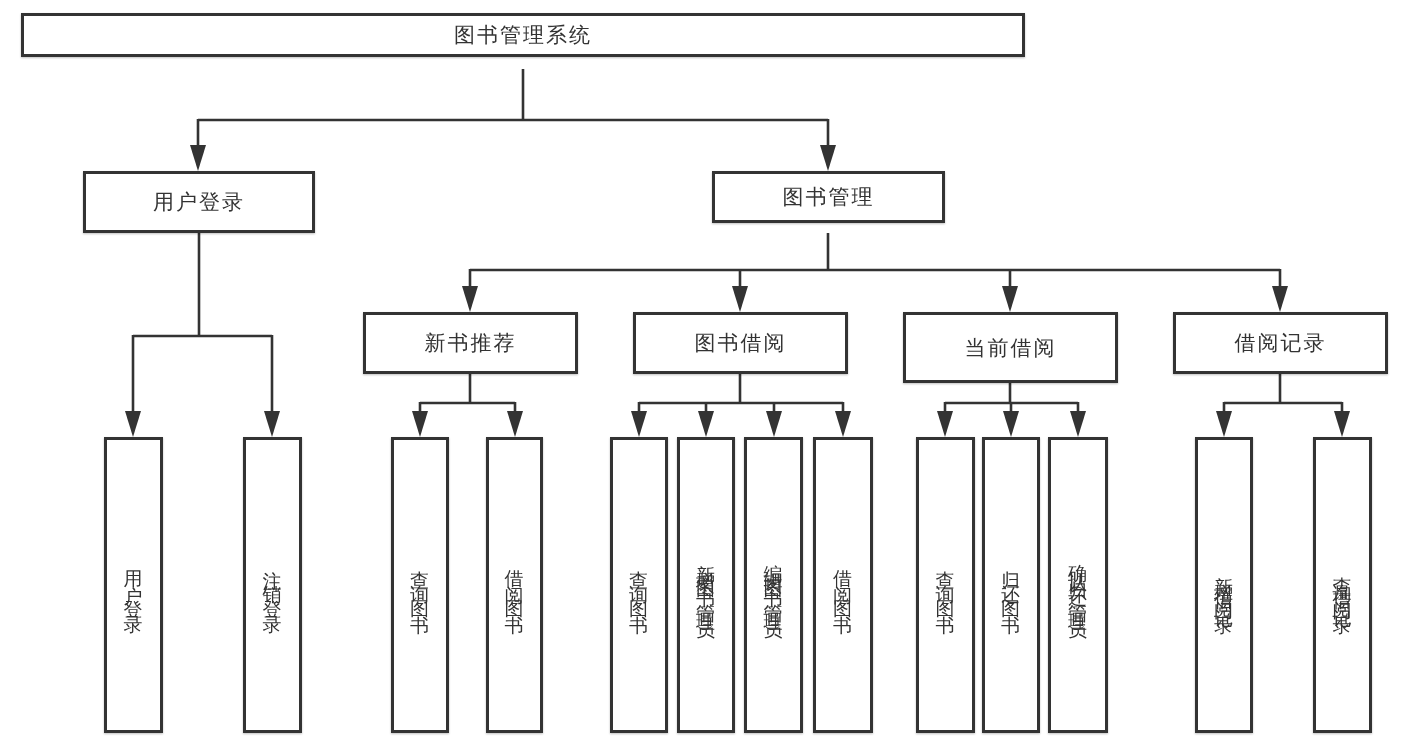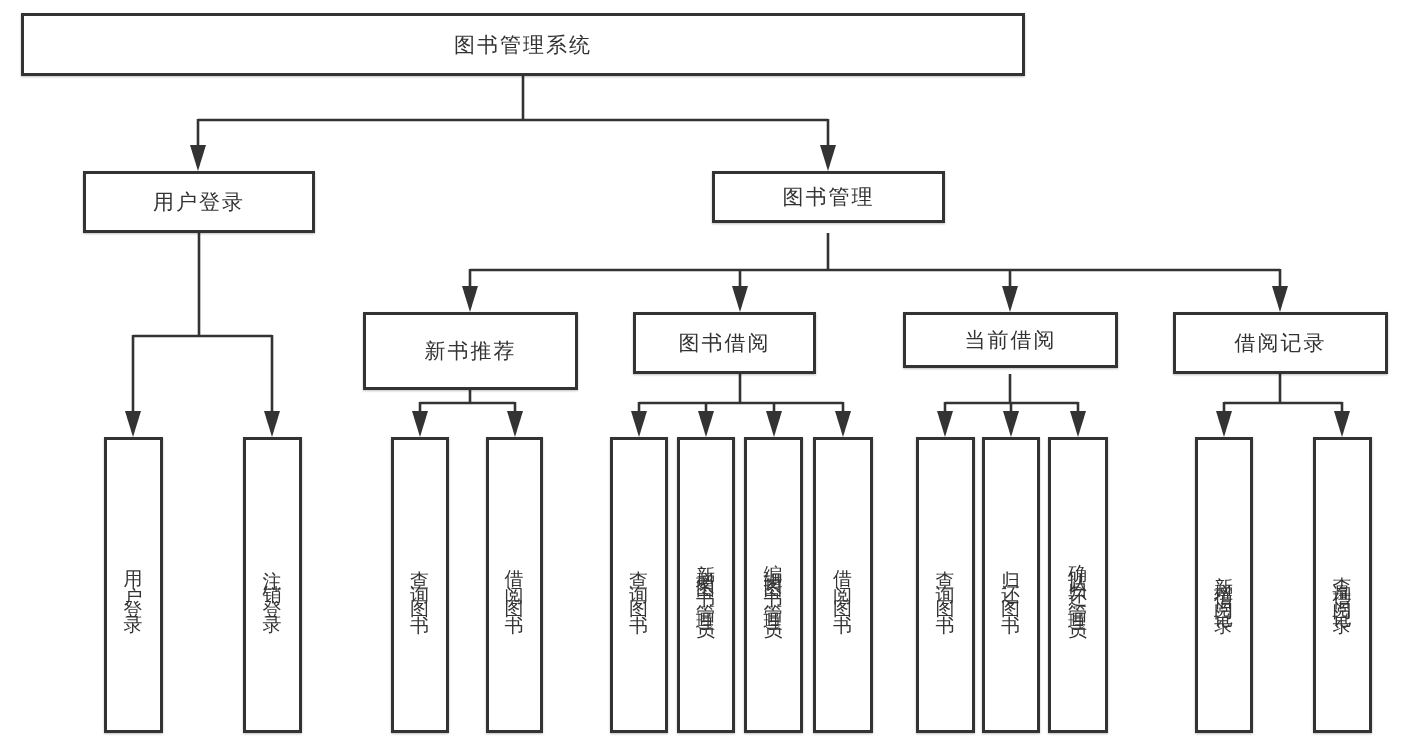--- a/index.html
+++ b/index.html
@@ -105,38 +105,38 @@
     <g>
       <line x1="1280" y1="374" x2="1280" y2="403"></line>
       <line x1="1224" y1="403" x2="1342" y2="403"></line>
       <line x1="1224" y1="402" x2="1224" y2="416"></line>
       <polygon points="1216,411 1232,411 1224,437"></polygon>
       <line x1="1342" y1="402" x2="1342" y2="416"></line>
       <polygon points="1334,411 1350,411 1342,437"></polygon>
     </g>
   </svg>
 
-  <div class="box h" style="left:21px;top:13px;width:1004px;height:63px">
+  <div class="box h" style="left:21px;top:13px;width:1004px;height:44px">
     <span>图书管理系统</span>
   </div>
 
   <div class="box h" style="left:83px;top:171px;width:232px;height:62px">
     <span>用户登录</span>
   </div>
   <div class="box h" style="left:712px;top:171px;width:233px;height:52px">
     <span>图书管理</span>
   </div>
 
-  <div class="box h" style="left:363px;top:312px;width:215px;height:78px">
+  <div class="box h" style="left:363px;top:312px;width:215px;height:62px">
     <span>新书推荐</span>
   </div>
-  <div class="box h" style="left:633px;top:312px;width:183px;height:62px">
+  <div class="box h" style="left:633px;top:312px;width:215px;height:62px">
     <span>图书借阅</span>
   </div>
-  <div class="box h" style="left:903px;top:312px;width:215px;height:56px">
+  <div class="box h" style="left:903px;top:312px;width:215px;height:71px">
     <span>当前借阅</span>
   </div>
   <div class="box h" style="left:1173px;top:312px;width:215px;height:62px">
     <span>借阅记录</span>
   </div>
 
   <div class="box v loose" style="left:104px;top:437px;width:59px;height:296px">
     <span>用户登录</span>
   </div>
   <div class="box v loose" style="left:243px;top:437px;width:59px;height:296px">

